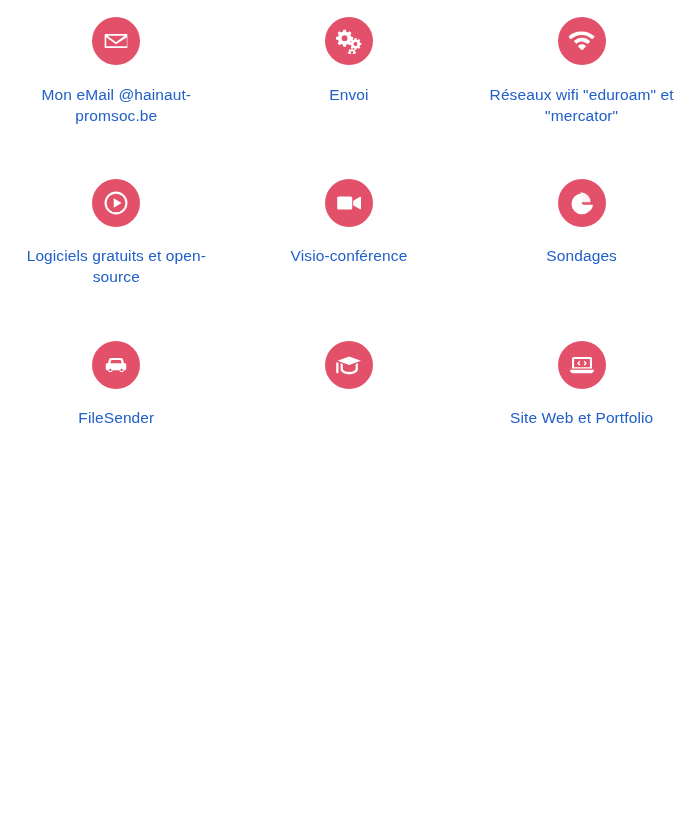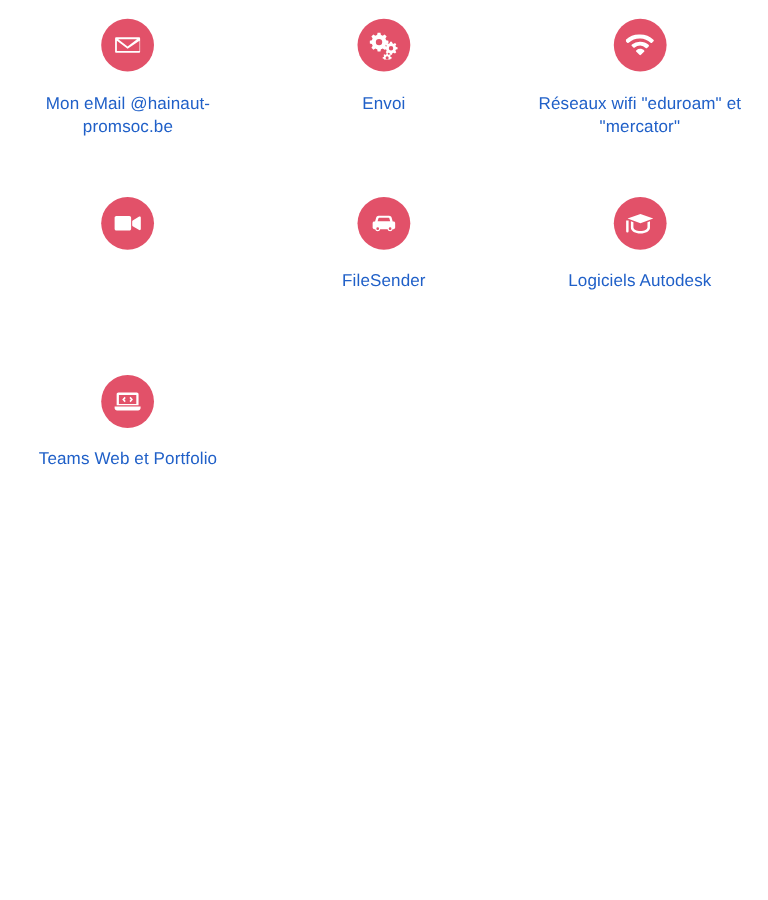--- a/index.html
+++ b/index.html
@@ -94,53 +94,71 @@
   <a class="tile" href="#">
     <span class="tile-icon">
       <svg viewBox="0 0 24 24">
           <path d="M12 3.2c4.3 0 8.2 1.62 11.1 4.27a.9.9 0 01.04 1.3l-1.2 1.2a.9.9 0 01-1.22.03A14.1 14.1 0 0012 6.45 14.1 14.1 0 002.28 10a.9.9 0 01-1.22-.03L-.14 8.77a.9.9 0 01.04-1.3A16.33 16.33 0 0112 3.2zm0 5.9c2.7 0 5.16 1.02 7.02 2.7a.9.9 0 01.03 1.3l-1.23 1.23a.9.9 0 01-1.24.03A8.2 8.2 0 0012 12.35c-1.73 0-3.3.63-4.52 1.67a.9.9 0 01-1.24-.03l-1.23-1.23a.9.9 0 01.03-1.3A10.47 10.47 0 0112 9.1zm0 5.95c1.22 0 2.33.46 3.17 1.2a.9.9 0 01.04 1.31l-2.57 2.57a.9.9 0 01-1.28 0l-2.57-2.57a.9.9 0 01.04-1.31A4.76 4.76 0 0112 15.05z"></path>
         </svg>
     </span>
     <span class="tile-label">Réseaux wifi "eduroam" et "mercator"</span>
   </a>
 
 
+  <a class="tile" href="#">
+    <span class="tile-icon">
+      <svg viewBox="0 0 24 24">
+          <path d="M12 1.4A10.6 10.6 0 1012 22.6 10.6 10.6 0 0012 1.4zm0 1.95a8.65 8.65 0 110 17.3 8.65 8.65 0 010-17.3zm-2.1 4.3v8.7l7.2-4.35z"></path>
+        </svg>
+    </span>
+    <span class="tile-label">Logiciels gratuits et open-source</span>
+  </a>
 
 
   <a class="tile" href="#">
     <span class="tile-icon">
       <svg viewBox="0 0 24 24">
           <path d="M2.6 5.9h10.85c.83 0 1.5.67 1.5 1.5v9.2c0 .83-.67 1.5-1.5 1.5H2.6c-.83 0-1.5-.67-1.5-1.5V7.4c0-.83.67-1.5 1.5-1.5zm19.13.46c.6-.36 1.37.07 1.37.78v9.72c0 .71-.77 1.14-1.37.78l-5.45-3.26a.9.9 0 01-.43-.78v-3.2a.9.9 0 01.43-.78z"></path>
         </svg>
     </span>
+    <span class="tile-label">Visio-conférence</span>
   </a>
 
+  <a class="tile" href="#">
+    <span class="tile-icon">
+      <svg viewBox="0 0 24 24">
+          <path d="M10.6 2.1v9.3h9.3A9.3 9.3 0 0010.6 2.1z" opacity="0.92"></path>
+          <path d="M13.05 13.85V4.4a9.55 9.55 0 100 19.1 9.52 9.52 0 008.2-4.7z" transform="translate(-1.2 -1.1)"></path>
+          <path d="M12.9 13.5h9.25a9.3 9.3 0 01-3.1 6.2z"></path>
+        </svg>
+    </span>
+    <span class="tile-label">Sondages</span>
+  </a>
 
   <a class="tile" href="#">
     <span class="tile-icon">
       <svg viewBox="0 0 24 24">
           <path d="M5.55 7.1C5.8 6.2 6.65 5.6 7.6 5.6h8.8c.95 0 1.8.6 2.05 1.5l.95 3.3h.75c.72 0 1.3.58 1.3 1.3v3.9c0 .72-.58 1.3-1.3 1.3h-.8a2.2 2.2 0 01-4.3 0H8.95a2.2 2.2 0 01-4.3 0h-.8c-.72 0-1.3-.58-1.3-1.3v-3.9c0-.72.58-1.3 1.3-1.3h.75zm1.9.7l-.72 2.5h10.54l-.72-2.5a.65.65 0 00-.62-.45H8.07a.65.65 0 00-.62.45zM6.8 15.35a1.15 1.15 0 100 2.3 1.15 1.15 0 000-2.3zm10.4 0a1.15 1.15 0 100 2.3 1.15 1.15 0 000-2.3z"></path>
         </svg>
     </span>
     <span class="tile-label">FileSender</span>
   </a>
 
   <a class="tile" href="#">
     <span class="tile-icon">
       <svg viewBox="0 0 24 24">
           <path d="M12.2 4.1L23 8.05l-10.8 3.95L1.4 8.05zM4.2 10.35l2.1.77v4.1c0 1.95 2.65 3.15 5.9 3.15s5.9-1.2 5.9-3.15v-4.1l2.1-.77v5.4c0 2.9-3.6 4.85-8 4.85s-8-1.95-8-4.85zM2.25 9.6v9.15a1.02 1.02 0 01-2.05 0V9.6z"></path>
         </svg>
     </span>
-    <span class="tile-label">Logiciels Autodesk</span>
   </a>
 
 
   <a class="tile" href="#">
     <span class="tile-icon">
       <svg viewBox="0 0 24 24">
           <path d="M4.3 4.5h15.4c.83 0 1.5.67 1.5 1.5v9.15H2.8V6c0-.83.67-1.5 1.5-1.5zm.4 2v7.65h14.6V6.5zM1.1 16.3h21.8v1.1c0 1.16-.94 2.1-2.1 2.1H3.2c-1.16 0-2.1-.94-2.1-2.1z"></path>
           <path d="M9.5 8.1l-2 2.25 2 2.25.95-.95-1.2-1.3 1.2-1.3zM14.5 8.1l-.95.95 1.2 1.3-1.2 1.3.95.95 2-2.25z"></path>
         </svg>
     </span>
-    <span class="tile-label">Teams Web et Portfolio</span>
+    <span class="tile-label">Site Web et Portfolio</span>
   </a>
 
 </div>
 
 </body></html>

